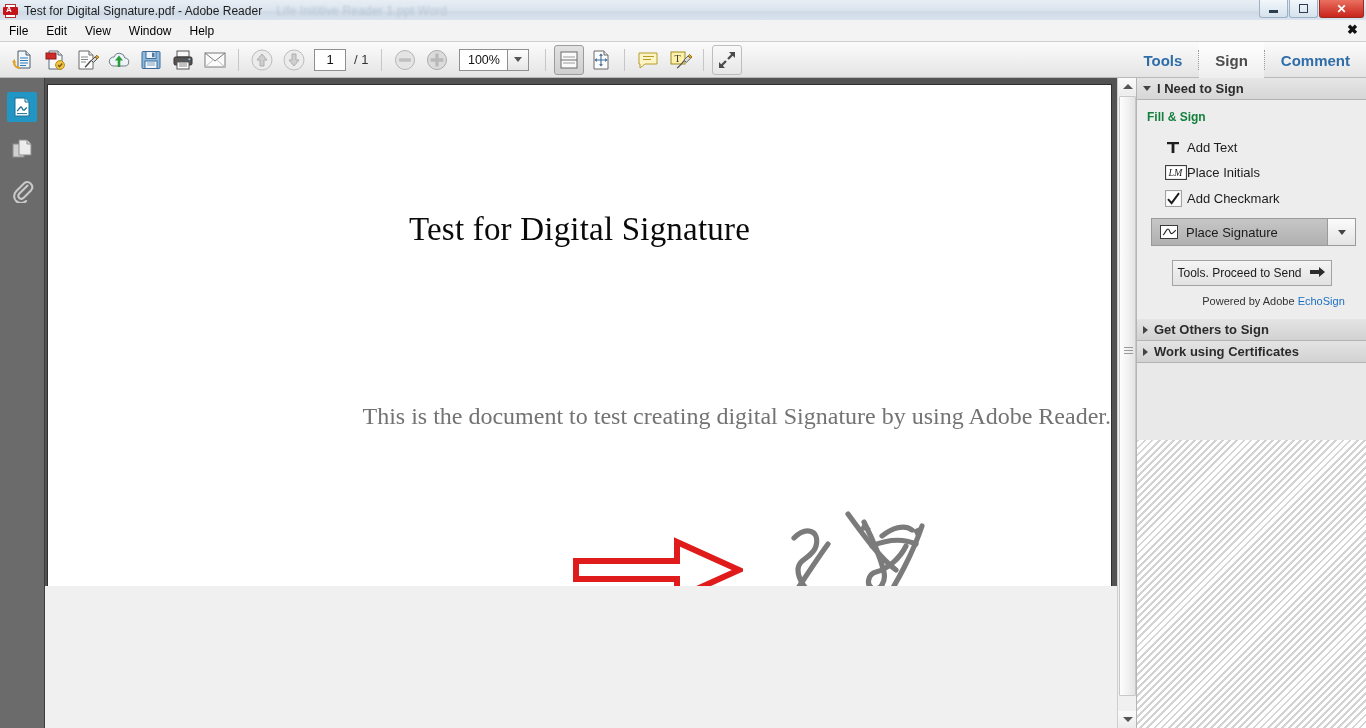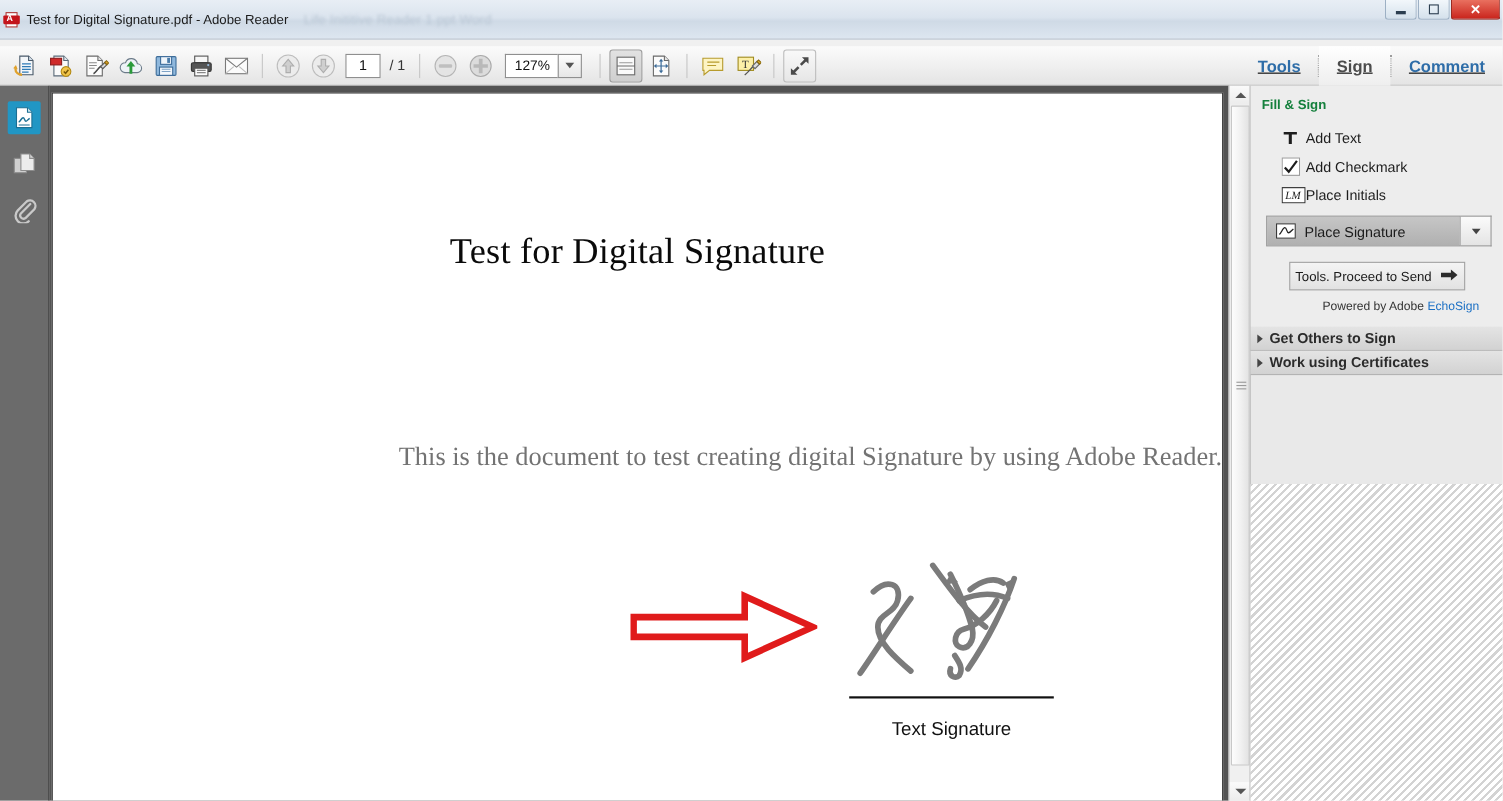--- a/index.html
+++ b/index.html
@@ -6,21 +6,21 @@
   html, body {
     width: 1366px; height: 728px;
     font-family: "Liberation Sans", sans-serif;
     overflow: hidden;
     background: #f0f0f0;
   }
   #app { position: relative; width: 1366px; height: 728px; }
 
   
   .titlebar {
-    position: absolute; top: 0; left: 0; width: 1366px; height: 36px;
+    position: absolute; top: 0; left: 0; width: 1366px; height: 23px;
     background: linear-gradient(to bottom, #e8eef5 0%, #dbe4ee 45%, #cfdae6 55%, #dde6f0 100%);
     border-bottom: 1px solid #b6c2cf;
     display: flex; align-items: center;
   }
   .app-icon {
     width: 16px; height: 16px; margin-left: 3px; margin-right: 5px;
     position: relative; flex: none;
   }
   .app-icon .doc {
     position: absolute; left: 2px; top: 1px; width: 11px; height: 14px;
@@ -105,21 +105,21 @@
     background: #fff; font-size: 12.5px; text-align: center; line-height: 20px;
     color: #111; margin-left: 6px;
   }
   .zoomdrop {
     width: 22px; height: 22px; border: 1px solid #8f8f8f;
     background: linear-gradient(to bottom,#fdfdfd,#e6e6e6);
     display: flex; align-items: center; justify-content: center;
   }
   .right-tools {
     position: absolute; right: 0; top: 0; height: 36px;
-    display: flex; align-items: center; text-decoration: underline;
+    display: flex; align-items: center;
   }
   .rt-btn {
     font-size: 15px; font-weight: bold; color: #2e6da8;
     padding: 0 16px; height: 36px; display: flex; align-items: center;
   }
   .rt-btn.active { color: #4c4c4c; background: linear-gradient(to bottom,#ffffff,#eeeeee); }
   .rt-dot-sep {
     width: 0; height: 20px; border-left: 1px dotted #9b9b9b;
   }
 
@@ -131,21 +131,21 @@
   }
   .rail-btn {
     width: 30px; height: 30px; margin: 4px auto 12px auto;
     display: flex; align-items: center; justify-content: center;
     border-radius: 2px;
   }
   .rail-btn.selected { background: #2196c4; }
 
   
   .viewport {
-    position: absolute; top: 78px; left: 45px; width: 1072px; height: 650px;
+    position: absolute; top: 78px; left: 45px; width: 1072px; height: 508px;
     background: #535353; overflow: hidden;
   }
   .page {
     position: absolute; left: 2px; top: 6px; width: 1065px; height: 720px;
     background: #fff; border: 1px solid #2f2f2f;
   }
   .doc-title {
     position: absolute; top: 126px; left: 0; width: 100%;
     text-align: center; font-family: "Liberation Serif", serif;
     font-size: 33px; color: #0a0a0a; letter-spacing: .2px;
@@ -275,20 +275,28 @@
       <div class="win-btn">
           <i class="min-glyph"></i>
         </div>
       <div class="win-btn">
           <i class="max-glyph"></i>
         </div>
       <div class="win-btn close">✕</div>
     </div>
   </div>
 
+  <div class="menubar">
+    <div class="menu-item">File</div>
+    <div class="menu-item">Edit</div>
+    <div class="menu-item">View</div>
+    <div class="menu-item">Window</div>
+    <div class="menu-item">Help</div>
+    <div class="menubar-close">✖</div>
+  </div>
 
   <div class="toolbar">
 
     <div class="tb-btn">
       <svg width="24" height="24" viewBox="0 0 24 24">
         <path d="M7 3h8l4 4v13H7z" fill="#f3f6f9" stroke="#4a5a6a" stroke-width="1"></path>
         <path d="M15 3v4h4" fill="#d7e2ec" stroke="#4a5a6a" stroke-width="1"></path>
         <g stroke="#2f7ab5" stroke-width="1.2">
           <path d="M9 10h8M9 12.5h8M9 15h8M9 17.5h6"></path>
         </g>
@@ -386,21 +394,21 @@
         <rect x="6" y="10.3" width="12" height="3.4" rx="1" fill="#bfbfbf"></rect>
       </svg>
     </div>
     <div class="tb-btn">
       <svg width="24" height="24" viewBox="0 0 24 24">
         <circle cx="12" cy="12" r="9.5" fill="#dcdcdc" stroke="#aaa"></circle>
         <path d="M10.3 5.5h3.4v4.8h4.8v3.4h-4.8v4.8h-3.4v-4.8H5.5v-3.4h4.8z" fill="#b9b9b9"></path>
       </svg>
     </div>
 
-    <div class="zoomfield">127%</div>
+    <div class="zoomfield">100%</div>
     <div class="zoomdrop">
       <span style="width:0;height:0;border-left:4px solid transparent;border-right:4px solid transparent;border-top:5px solid #555;"></span>
     </div>
 
     <div class="tb-sep" style="margin-left:16px"></div>
 
     <div class="tb-btn pressed">
       <svg width="22" height="22" viewBox="0 0 22 22">
         <rect x="3" y="3" width="16" height="16" fill="#fafafa" stroke="#6a6a6a"></rect>
         <path d="M3 11h16" stroke="#6a6a6a"></path>
@@ -526,51 +534,55 @@
           <i></i>
       </div>
     </div>
     <div class="vs-arrow down">
       <span class="vs-tri-down"></span>
     </div>
   </div>
 
   <div class="rpanel">
 
+    <div class="rp-header expanded">
+      <span class="tri-down"></span>
+      <span>I Need to Sign</span>
+    </div>
 
     <div class="rp-body">
       <div class="rp-subtitle">Fill &amp; Sign</div>
 
       <div class="rp-action">
         <span class="ic">
           <svg width="16" height="16" viewBox="0 0 16 16">
             <path d="M2 3h12v2.2h-4.6V14H6.6V5.2H2z" fill="#1d1d1d"></path>
           </svg>
         </span>
         <span>Add Text</span>
+      </div>
+
+      <div class="rp-action">
+        <span class="ic">
+          <svg width="22" height="15" viewBox="0 0 22 15">
+            <rect x="0.6" y="0.6" width="20.8" height="13.8" fill="#fff" stroke="#2a2a2a"></rect>
+            <text x="3.5" y="11" font-size="10" font-style="italic" font-family="serif" fill="#1b1b1b">LM</text>
+          </svg>
+        </span>
+        <span>Place Initials</span>
       </div>
 
       <div class="rp-action">
         <span class="ic">
           <svg width="17" height="17" viewBox="0 0 17 17">
             <rect x="0.6" y="0.6" width="15.8" height="15.8" fill="#fff" stroke="#9a9a9a"></rect>
             <path d="M3 9.2l3.6 4L14 3.2" fill="none" stroke="#1d1d1d" stroke-width="2"></path>
           </svg>
         </span>
         <span>Add Checkmark</span>
-      </div>
-
-      <div class="rp-action">
-        <span class="ic">
-          <svg width="22" height="15" viewBox="0 0 22 15">
-            <rect x="0.6" y="0.6" width="20.8" height="13.8" fill="#fff" stroke="#2a2a2a"></rect>
-            <text x="3.5" y="11" font-size="10" font-style="italic" font-family="serif" fill="#1b1b1b">LM</text>
-          </svg>
-        </span>
-        <span>Place Initials</span>
       </div>
 
       <div class="place-sig-row">
         <div class="place-sig-btn">
           <span class="sigbox" style="margin-right:8px">
             <svg width="15" height="10" viewBox="0 0 15 10">
               <path d="M1 8c2-1 3-6 5-6s1.6 4.6 3.4 4.6c1.4 0 2.6-2 4.4-3.4" fill="none" stroke="#222" stroke-width="1.2"></path>
             </svg>
           </span>
           <span>Place Signature</span>

